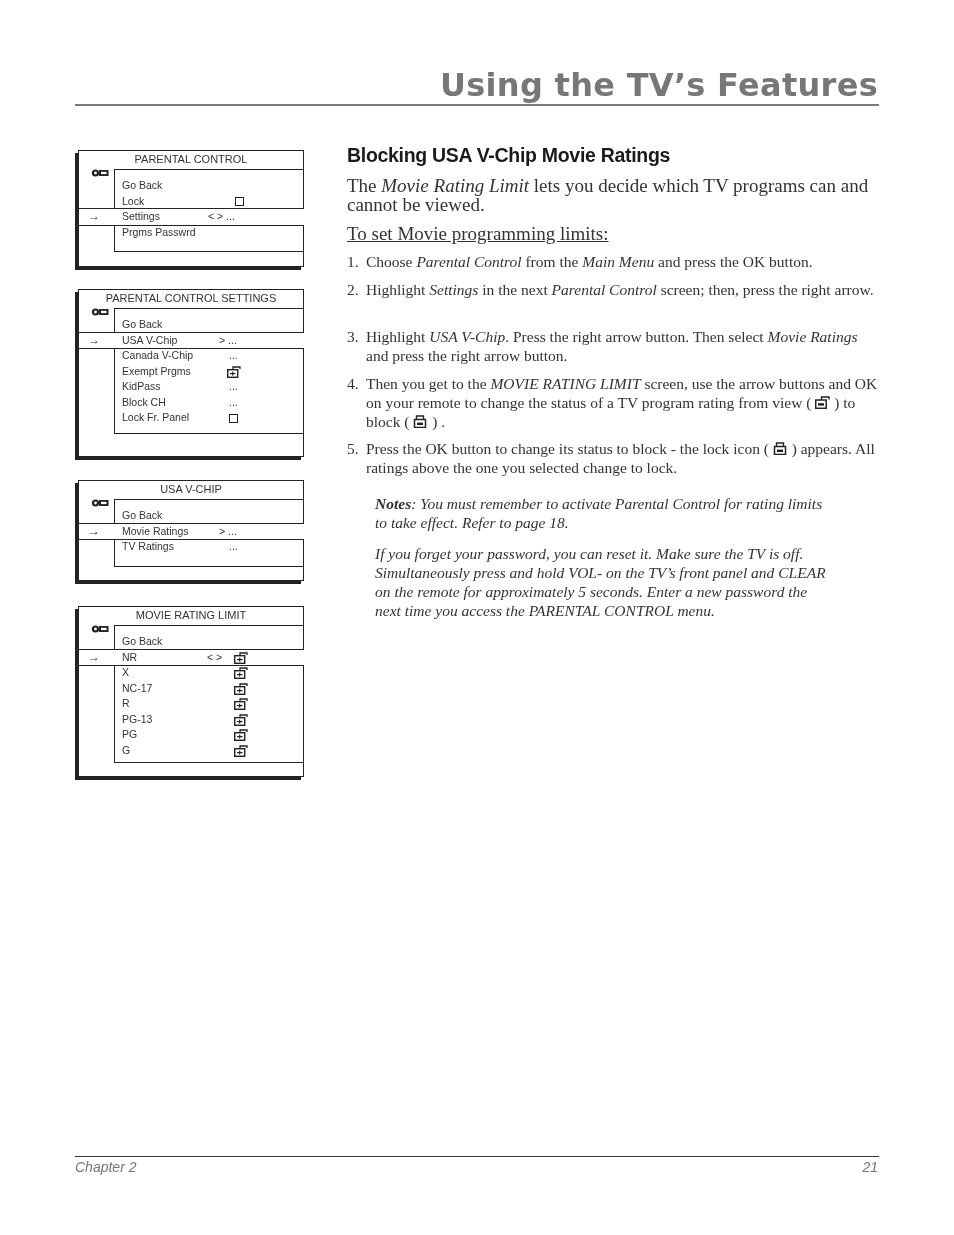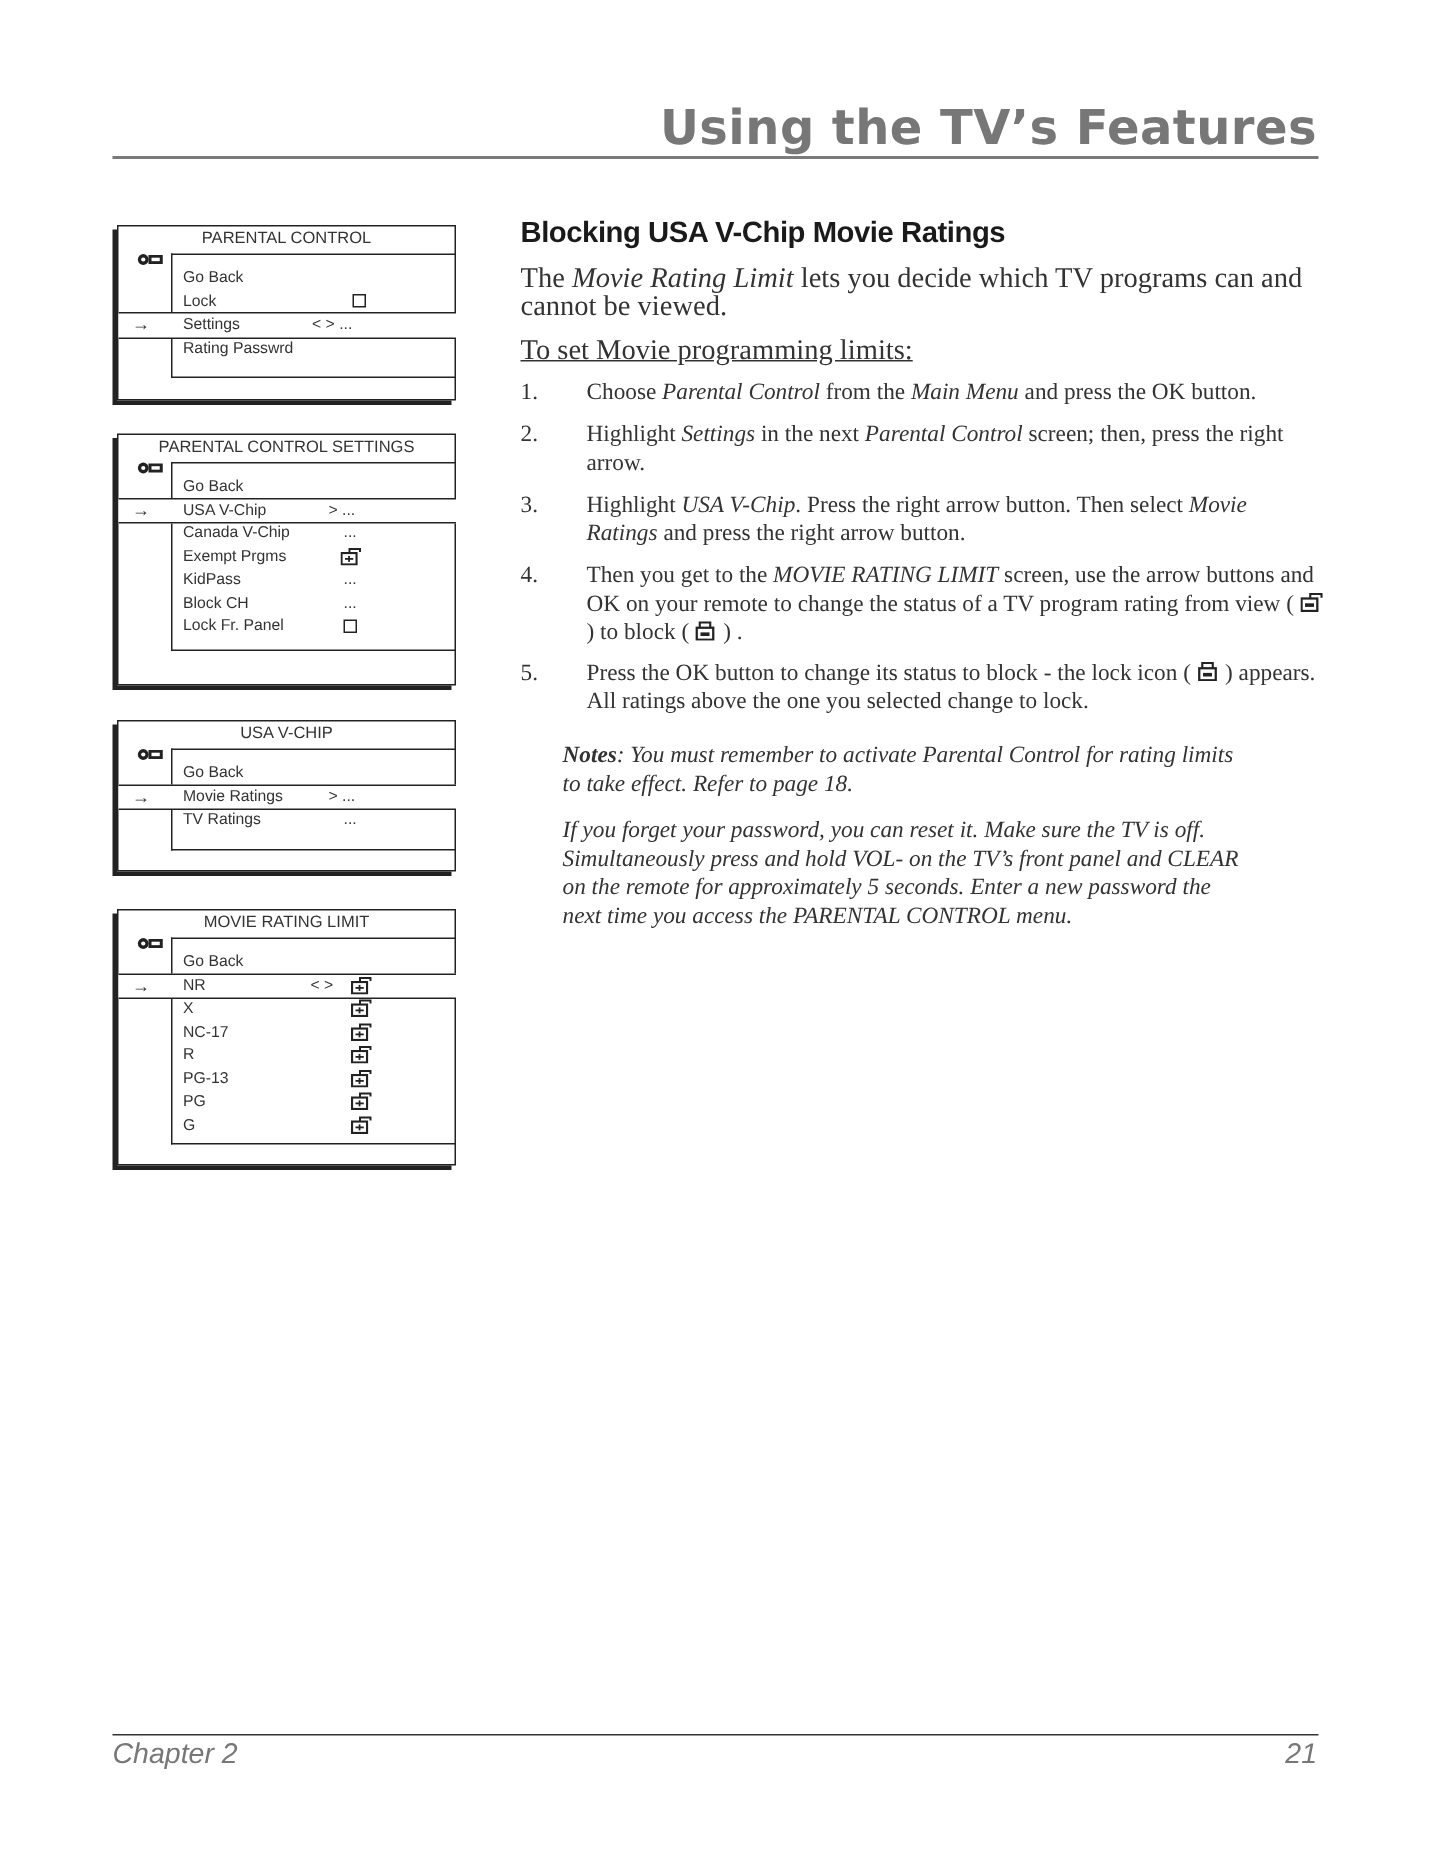--- a/index.html
+++ b/index.html
@@ -8,21 +8,21 @@
 
     .page-title {
       position: absolute; right: 76px; top: 66px;
       font-family: "DejaVu Sans", sans-serif; font-weight: 900;
       font-size: 32px; letter-spacing: 0.3px; color: #777777;
     }
     .header-rule { position: absolute; left: 75px; top: 104px; width: 804px; height: 2px; background: #7a7a7a; }
     .footer-rule { position: absolute; left: 75px; top: 1156px; width: 804px; height: 1px; background: #333; }
     .footer-chapter, .footer-page {
       position: absolute; top: 1159px; font-family: "Liberation Sans", sans-serif;
-      font-style: italic; font-size: 19px; color: #777;
+      font-style: italic; font-size: 14px; color: #777;
     }
     .footer-chapter { left: 75px; }
     .footer-page { right: 76px; }
 
     
     .menu {
       position: absolute; left: 78px; width: 226px;
       border: 1px solid #222; background: #fff;
       box-shadow: -3px 3px 0 #222;
       font-family: "Liberation Sans", sans-serif; font-size: 10.5px; color: #333;
@@ -52,21 +52,21 @@
       position: absolute; left: 347px; top: 144px;
       font-family: Liberation Sans, sans-serif; font-weight: bold; font-size: 19.5px; color: #1a1a1a;
       letter-spacing: -0.3px;
     }
     .body-text {
       position: absolute; left: 347px; width: 535px;
       font-family: "Liberation Serif", serif; font-size: 19px; line-height: 19px; color: #333;
     }
     .step { position: absolute; left: 347px; width: 535px; font-family: "Liberation Serif", serif; font-size: 15.5px; line-height: 19px; color: #333; }
     .step .num { position: absolute; left: 0; }
-    .step .txt { display: block; margin-left: 44px; }
+    .step .txt { display: block; margin-left: 19px; }
     .note { position: absolute; left: 375px; width: 460px; font-family: "Liberation Serif", serif; font-style: italic; font-size: 15.5px; line-height: 19px; color: #333; }
     .note b { font-weight: bold; }
     .inline-icon { display: inline-block; width: 15px; height: 13px; vertical-align: -1px; }
   </style>
 </head>
 <body>
 
 <svg width="0" height="0" style="position:absolute">
   <defs>
     <symbol id="sym-lock-open" viewBox="0 0 14 12">
@@ -100,21 +100,21 @@
 <div class="menu" style="top:150px; height:117px;">
   <div class="menu-title">PARENTAL CONTROL</div>
   <svg class="menu-key-icon">
       <use href="#sym-key"></use>
     </svg>
   <div class="menu-inner" style="height:83px;">
     <div class="gap-top"></div>
     <div class="menu-row"><span>Go Back</span></div>
     <div class="menu-row"><span>Lock</span><span class="value far"><span class="chk"></span></span></div>
     <div class="menu-row selected"><span class="arrow">→</span><span>Settings</span><span class="value" style="left:93px">&lt; &gt; ...</span></div>
-    <div class="menu-row"><span>Rating Passwrd</span></div>
+    <div class="menu-row"><span>Prgms Passwrd</span></div>
   </div>
 </div>
 
 <div class="menu" style="top:289px; height:168px;">
   <div class="menu-title">PARENTAL CONTROL SETTINGS</div>
   <svg class="menu-key-icon">
       <use href="#sym-key"></use>
     </svg>
   <div class="menu-inner" style="height:126px;">
     <div class="gap-top"></div>

